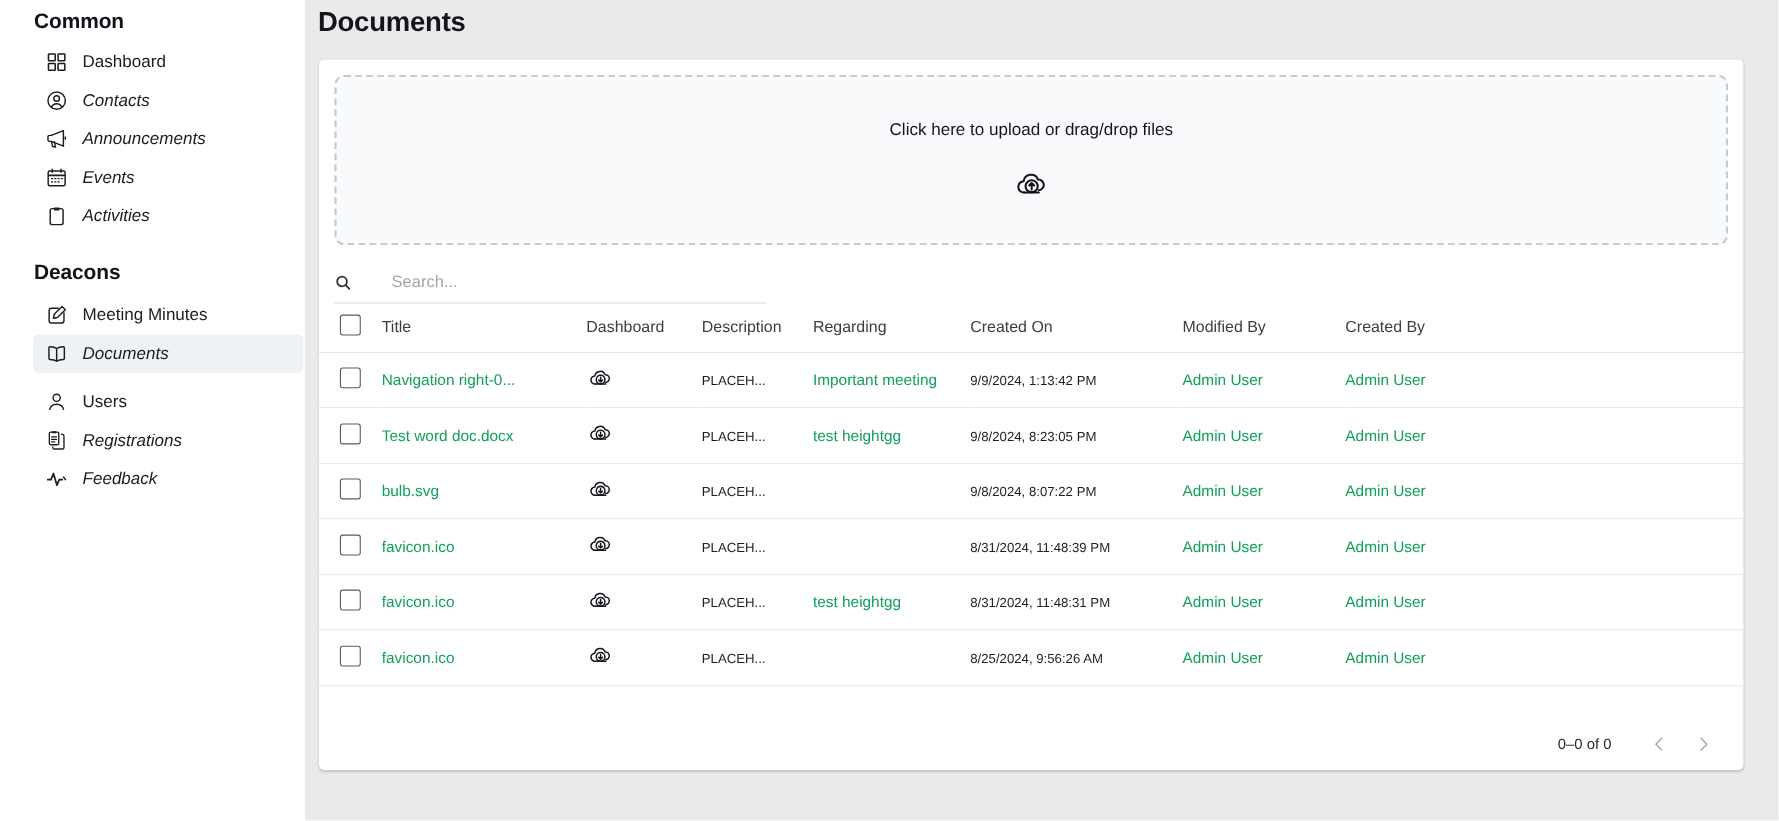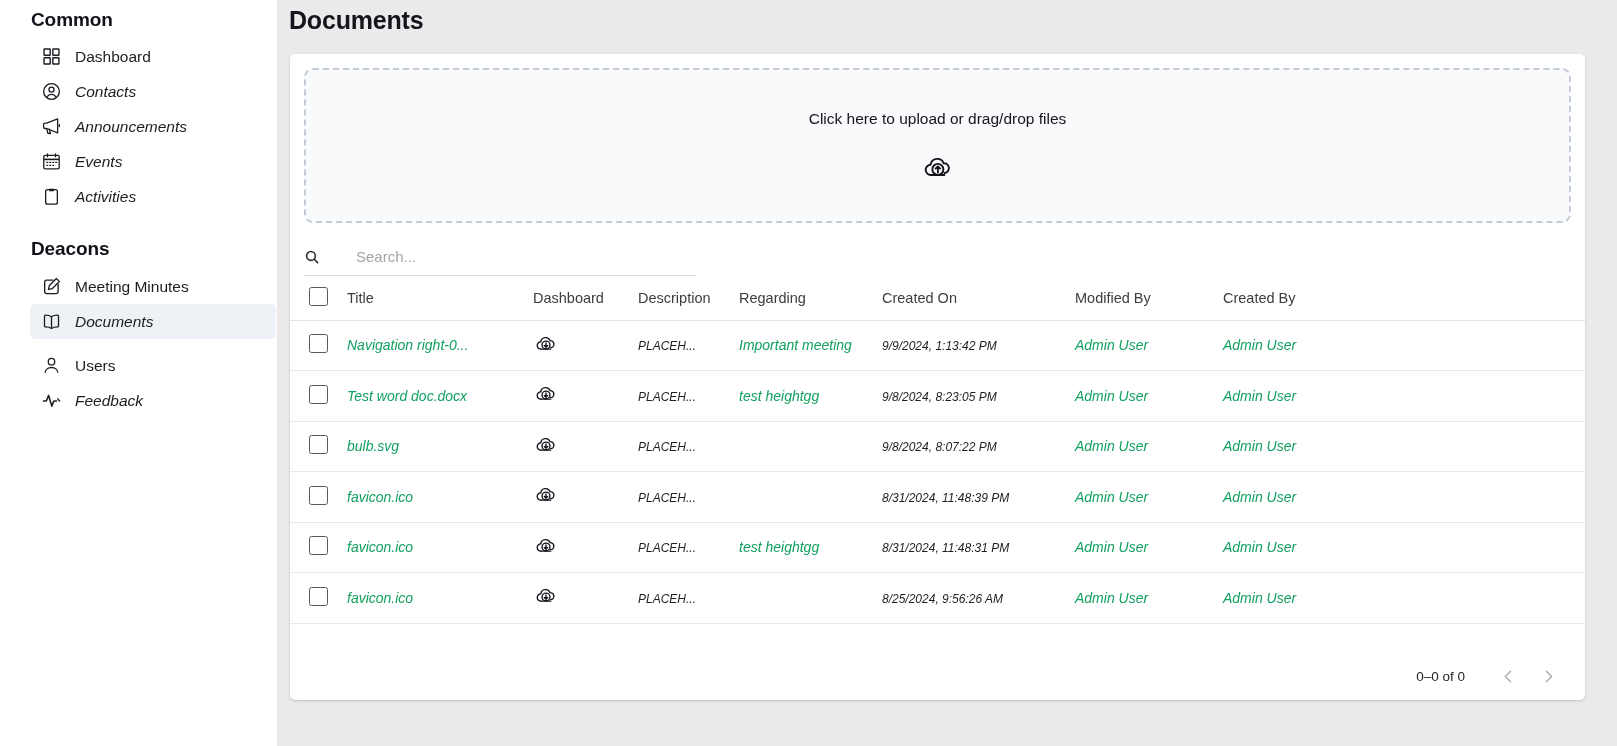--- a/index.html
+++ b/index.html
@@ -165,21 +165,20 @@
     font-size: 14.5px;
     color: #3d3d3d;
     border-bottom: 1px solid #e4e4e4;
     padding-bottom: 2px;
   }
   tbody tr { height: 50.5px; }
   tbody td {
     font-size: 14px;
     color: #1f1f1f;
     border-bottom: 1px solid #e9e9e9;
-    font-style: italic;
   }
   tbody tr:last-child td { border-bottom: 1px solid #e9e9e9; }
   .col-chk { width: 57px; padding-left: 19px !important; }
   .col-title { width: 186px; }
   .col-dl { width: 105px; }
   .col-desc { width: 101px; }
   .col-reg { width: 143px; }
   .col-created { width: 193px; }
   .col-modby { width: 148px; }
   .col-createdby { width: auto; }
@@ -323,20 +322,31 @@
     <div class="nav-section sec-admin">
       <ul class="nav-list">
         <li class="nav-item">
           <span class="ico">
             <svg width="21" height="21" viewBox="0 0 24 24" fill="none" stroke="#1c1d23" stroke-width="1.5">
               <circle cx="12" cy="7.6" r="3.7"></circle>
               <path d="M4.8 20.3c0-3.6 3.2-6 7.2-6s7.2 2.4 7.2 6"></path>
             </svg>
           </span>
           <span class="nav-label">Users</span>
+        </li>
+        <li class="nav-item">
+          <span class="ico">
+            <svg width="21" height="21" viewBox="0 0 24 24" fill="none" stroke="#1c1d23" stroke-width="1.4">
+              <path d="M16.4 5.6h1.6a1.6 1.6 0 0 1 1.6 1.6v12a1.6 1.6 0 0 1-1.6 1.6H9.6A1.6 1.6 0 0 1 8 19.2v-1"></path>
+              <rect x="4.4" y="3.2" width="9.8" height="13.2" rx="1.5"></rect>
+              <path d="M7.1 2.3h4.4v2.1H7.1z" fill="#1c1d23" stroke="none"></path>
+              <path d="M6.8 8.2h5M6.8 10.8h5M6.8 13.4h3.2" stroke-linecap="round"></path>
+            </svg>
+          </span>
+          <span class="nav-label">Registrations</span>
         </li>
         <li class="nav-item">
           <span class="ico">
             <svg width="21" height="21" viewBox="0 0 24 24" fill="none" stroke="#1c1d23" stroke-width="1.8" stroke-linecap="round" stroke-linejoin="round">
               <path d="M2.8 12.6h3.3l2.6-6.4 3.6 12.2 2.4-5.8h3.1"></path>
               <path d="M19.2 10.1l2 2.5" stroke-width="1.6"></path>
             </svg>
           </span>
           <span class="nav-label">Feedback</span>
         </li>

